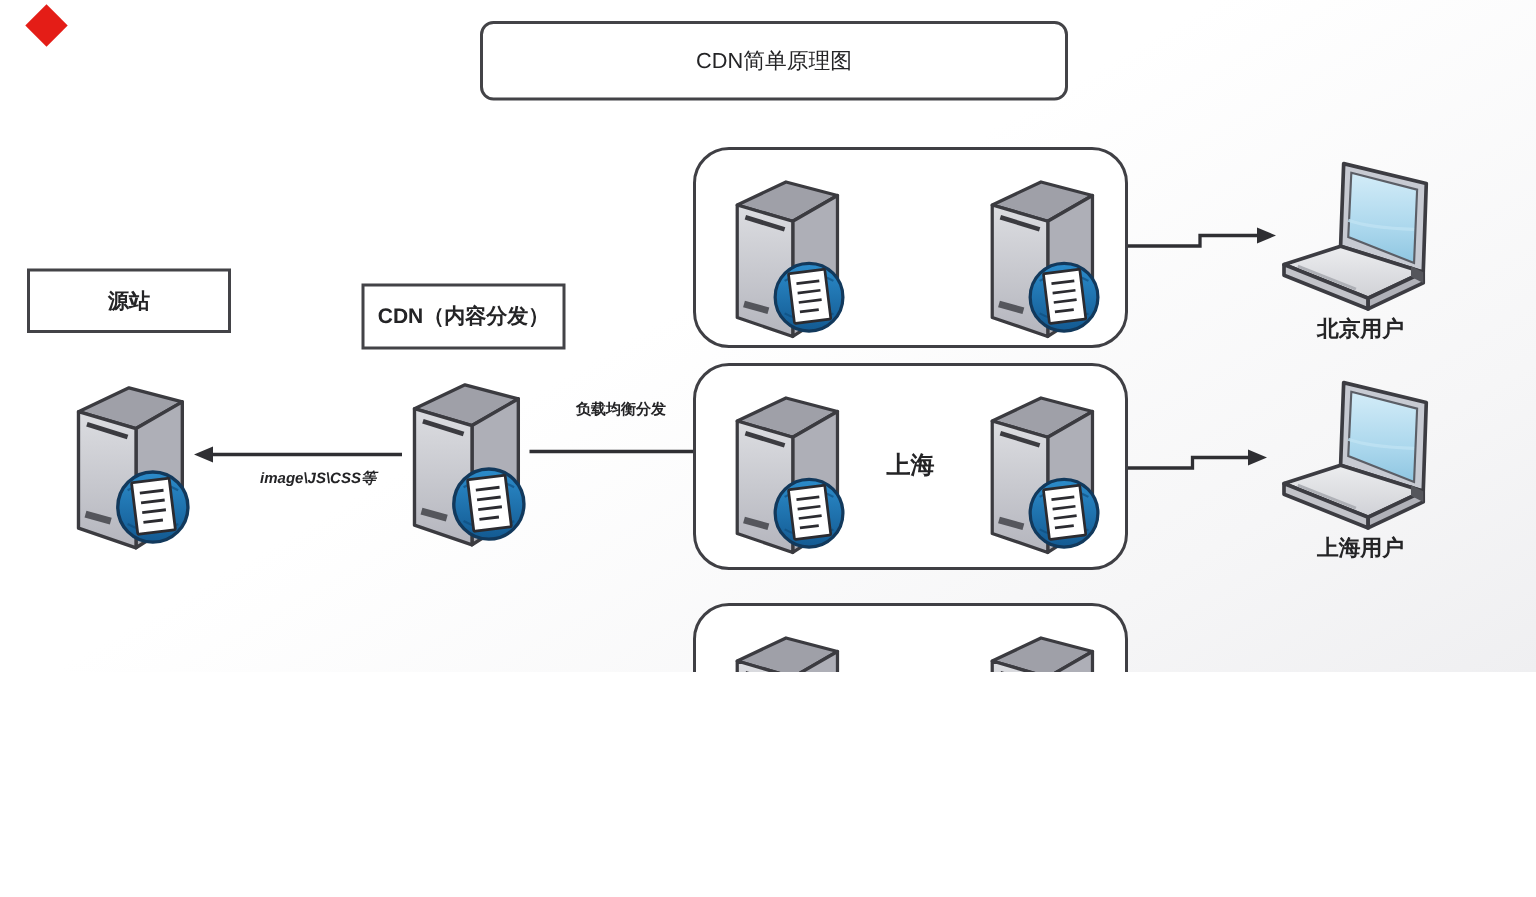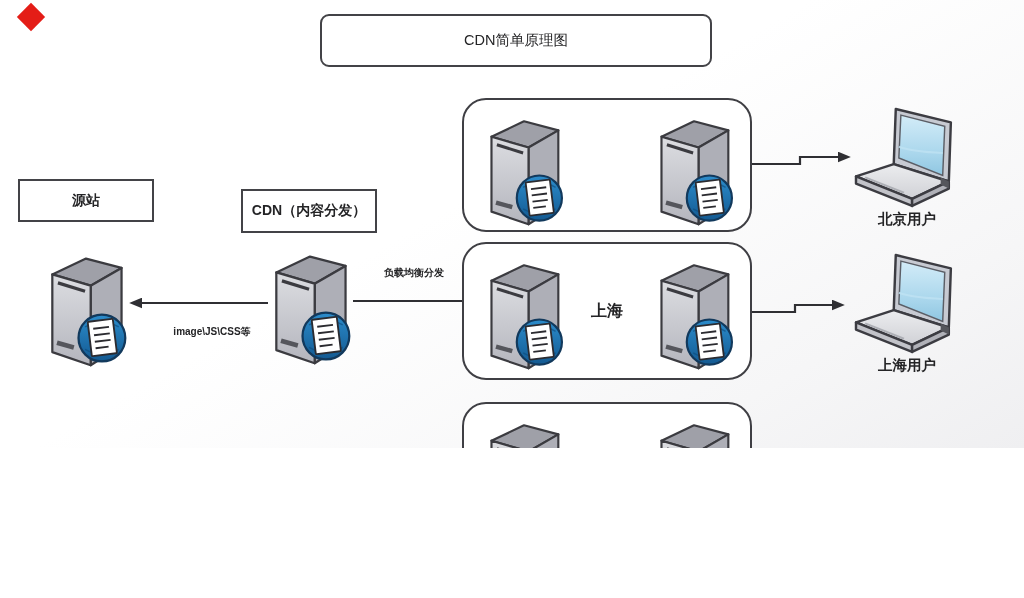--- a/index.html
+++ b/index.html
@@ -34,21 +34,21 @@
   }
   .server{position:absolute;width:88px;height:116px;}
   .server svg{width:100%;height:100%;display:block;}
   .cluster .server{width:88px;height:112px;top:15px;}
   .srv-l{left:16px;} .srv-r{left:186px;}
   .user{position:absolute;left:848px;width:118px;text-align:center;}
   .user svg{width:118px;height:102px;display:block;}
   .user-label{margin-top:2px;font-size:14.5px;font-weight:600;}
   .wires{position:absolute;left:0;top:0;width:1024px;height:598px;pointer-events:none;}
   .edge-label{position:absolute;font-size:10px;font-weight:600;text-align:center;}
-  .lbl-origin-arrow{left:142px;top:325px;width:140px;}
+  .lbl-origin-arrow{left:142px;top:312px;width:140px;font-style:italic;}
   .lbl-loadbalance{left:356px;top:266px;width:116px;}
   .defs{position:absolute;width:0;height:0;}
 </style>
 </head>
 <body>
 
 <div class="canvas">
 
   <svg class="defs" aria-hidden="true">
     <defs>

